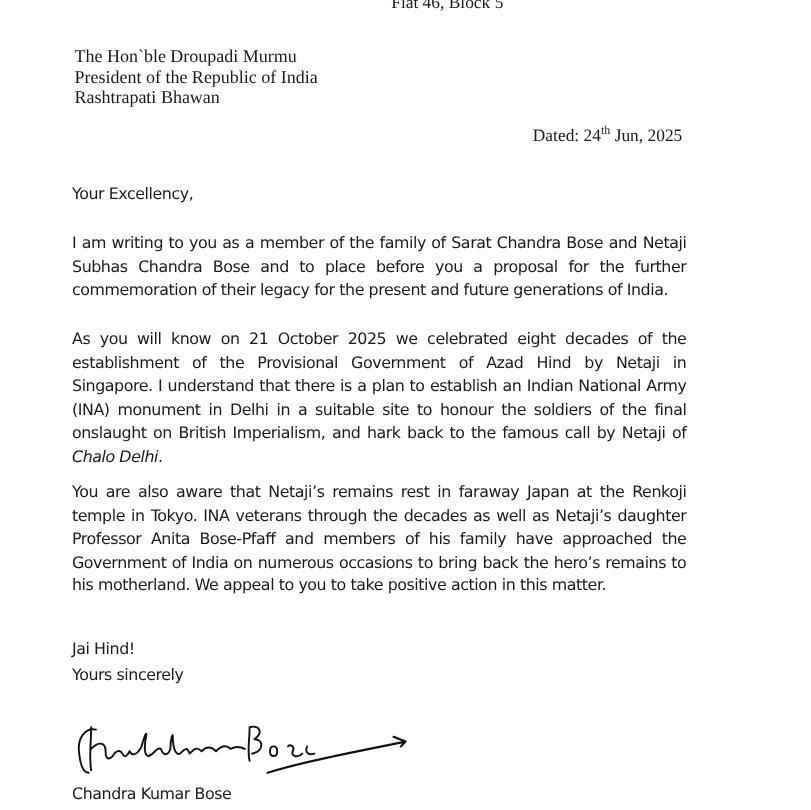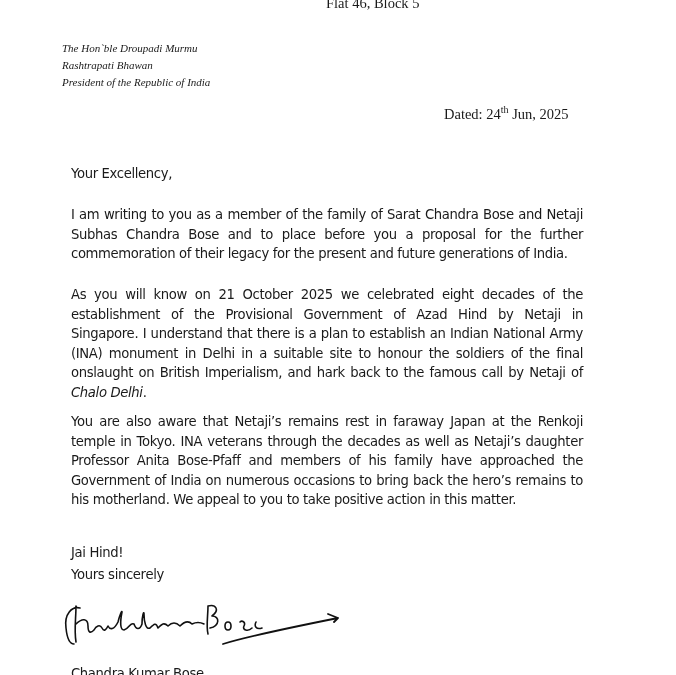--- a/index.html
+++ b/index.html
@@ -1,45 +1,45 @@
 <!DOCTYPE html>
 <html><head>
 <meta charset="utf-8">
 <style>
   html, body { margin: 0; padding: 0; background: #ffffff; }
   body { width: 676px; height: 675px; position: relative; overflow: hidden; color: #1a1a1a; }
   .serif { font-family: "Liberation Serif", "DejaVu Serif", serif; }
   .sans { font-family: "DejaVu Sans", "Liberation Sans", sans-serif; }
   .sender { position: absolute; left: 326px; top: -6px; font-size: 14.5px; line-height: 18px; }
-  .recipient { position: absolute; left: 62px; top: 40px; font-size: 11px; line-height: 17px; font-style: italic; }
+  .recipient { position: absolute; left: 62px; top: 40px; font-size: 15px; line-height: 17px; }
   .date { position: absolute; left: 444px; top: 104px; font-size: 14.5px; }
   .date sup { font-size: 10px; }
   .body-block { position: absolute; left: 59px; width: 512px; font-size: 13.2px; line-height: 19.5px; text-align: justify; letter-spacing: -0.35px; }
   .salutation { top: 152px; }
   .p1 { top: 193px; }
   .p2 { top: 273px; }
   .p3 { top: 400px; }
   .closing1 { top: 531px; }
   .closing2 { top: 553px; }
   .signame { top: 652px; }
   .signature { position: absolute; left: 58px; top: 600px; width: 290px; height: 50px; }
-  p { margin: 12px; }
+  p { margin: 1px; }
   em { font-style: italic; }
 </style>
 </head>
 <body>
 
 <div class="sender serif">
   <div>Flat 46, Block 5</div>
 </div>
 
 <div class="recipient serif">
   <div>The Hon`ble Droupadi Murmu</div>
+  <div>President of the Republic of India</div>
   <div>Rashtrapati Bhawan</div>
-  <div>President of the Republic of India</div>
 </div>
 
 <div class="date serif"><span>Dated: 24</span><sup>th</sup><span> Jun, 2025</span></div>
 
 <p class="body-block salutation sans">Your Excellency,</p>
 
 <p class="body-block p1 sans">I am writing to you as a member of the family of Sarat Chandra Bose and Netaji Subhas Chandra Bose and to place before you a proposal for the further commemoration of their legacy for the present and future generations of India.</p>
 
 <p class="body-block p2 sans"><span>As you will know on 21 October 2025 we celebrated eight decades of the establishment of the Provisional Government of Azad Hind by Netaji in Singapore. I understand that there is a plan to establish an Indian National Army (INA) monument in Delhi in a suitable site to honour the soldiers of the final onslaught on British Imperialism, and hark back to the famous call by Netaji of </span><em>Chalo Delhi</em><span>.</span></p>
 

